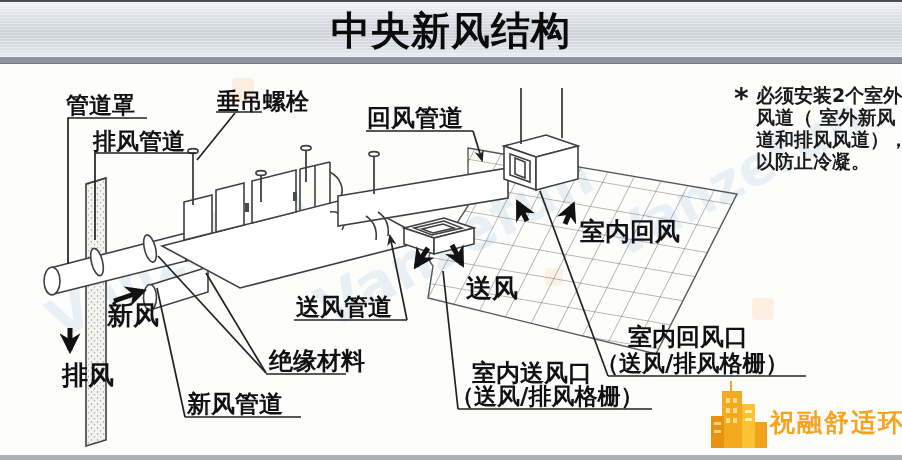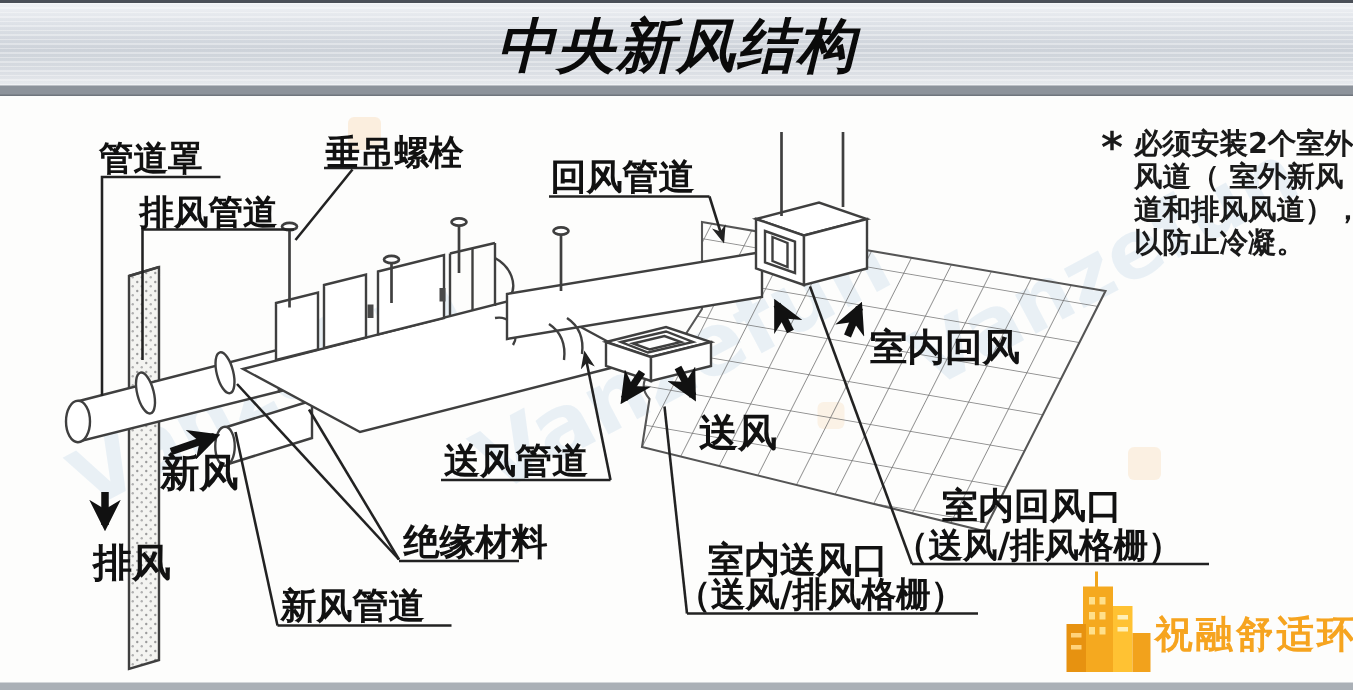--- a/index.html
+++ b/index.html
@@ -2,21 +2,21 @@
 <html><head>
 <meta charset="utf-8">
 <style>
   html,body{margin:0;padding:0;}
   body{width:902px;height:460px;overflow:hidden;background:#ffffff;
        font-family:"DejaVu Sans","Liberation Sans",sans-serif;}
   .stage{position:relative;width:902px;height:460px;background:#fdfdfc;}
   .titlebar{position:absolute;left:0;top:0;width:902px;height:57px;
     background:linear-gradient(180deg,#f0f2f5 0%,#dde1e7 25%,#cdd2d9 55%,#d8dce2 78%,#eceef1 100%);
     border-top:2px solid #4a4f57;
-    display:flex;align-items:center;justify-content:center;font-style:italic;}
+    display:flex;align-items:center;justify-content:center;}
   .titlebar .streaks{position:absolute;inset:0;
     background:repeating-linear-gradient(180deg,rgba(255,255,255,.35) 0 1px,rgba(0,0,0,0) 1px 3px);}
   .title-text{position:relative;font-size:39px;font-weight:bold;color:#0a0a0a;letter-spacing:1px;}
   .titlebar-edge{position:absolute;left:0;top:57px;width:902px;height:6px;background:#8d939b;border-bottom:1px solid #70767e;}
   .footerbar{position:absolute;left:0;bottom:0;width:902px;height:5px;background:#aab0b6;}
   svg text{font-family:"DejaVu Sans","Liberation Sans",sans-serif;}
   .lbl{font-weight:bold;fill:#111111;}
   .note-line{font-weight:bold;fill:#1a1a1a;}
   .wm{fill:#9cc0de;opacity:.20;font-weight:bold;}
   .logo-text{font-weight:bold;letter-spacing:2px;}

